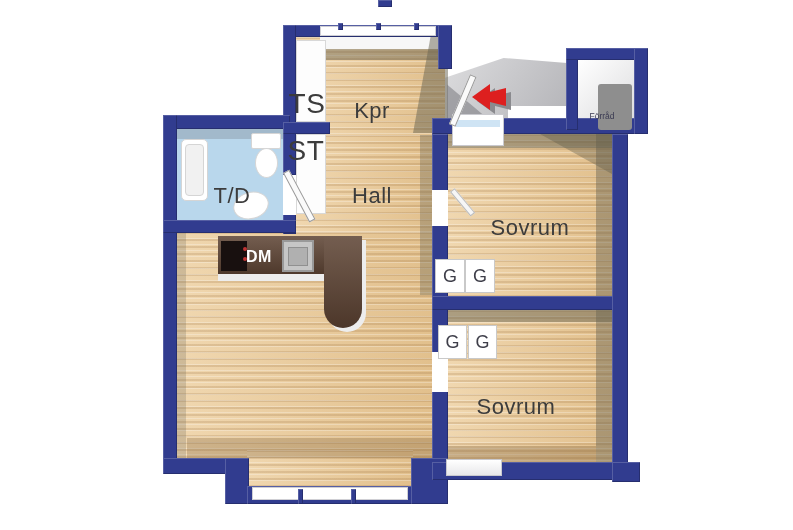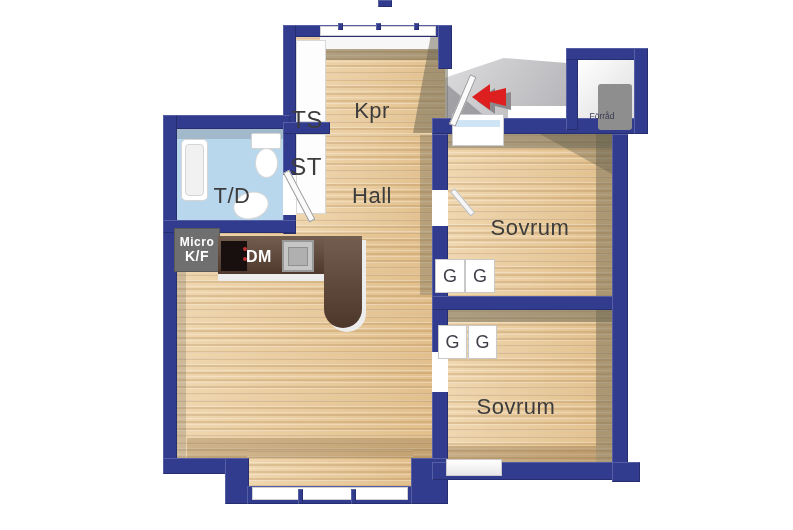--- a/index.html
+++ b/index.html
@@ -21,21 +21,21 @@
   }
   .bath{position:absolute;background:#b9d7ec;}
   .shadow{position:absolute;pointer-events:none;}
   .whitebox{position:absolute;background:#ffffff;}
   .closet{position:absolute;background:#fdfdfd;border:1px solid #d8d8d8;box-sizing:border-box;}
   .label{
     position:absolute;transform:translate(-50%,-50%);
     color:#3c3c3c;white-space:nowrap;letter-spacing:.5px;
   }
   .lbl-room{font-size:22px;}
-  .lbl-small{font-size:24px;margin-top:16px;}
+  .lbl-small{font-size:28px;}
   .lbl-tiny{font-size:8.5px;color:#3a3a52;letter-spacing:0;}
   .lbl-white{color:#ffffff;font-weight:bold;letter-spacing:.5px;}
   .wardrobe{
     position:absolute;background:#ffffff;border:1px solid #c9c9c9;box-sizing:border-box;
     display:flex;align-items:center;justify-content:center;
     font-size:18px;color:#3f3f4a;
   }
   .doorleaf{
     position:absolute;background:#fafafa;border:1px solid #9a9a9a;box-sizing:border-box;
   }
@@ -111,24 +111,20 @@
   <div class="abs" style="left:456px;top:120px;width:44px;height:7px;background:#cfe4f4;"></div>
   <div class="whitebox" style="left:508px;top:106px;width:58px;height:12px;"></div>
 
   <div class="whitebox" style="left:283px;top:175px;width:13px;height:40px;"></div>
   <div class="whitebox" style="left:432px;top:190px;width:16px;height:36px;"></div>
   <div class="whitebox" style="left:432px;top:352px;width:16px;height:40px;"></div>
 
   <div class="closet" style="left:296px;top:40px;width:30px;height:82px;"></div>
   <div class="closet" style="left:296px;top:134px;width:30px;height:80px;"></div>
 
-  <div class="abs" style="left:174px;top:228px;width:46px;height:44px;background:#6f6f6f;border:1px solid #5a5a5a;box-sizing:border-box;display:flex;flex-direction:column;align-items:center;justify-content:center;line-height:1.05;">
-    <span class="lbl-white" style="font-size:12px;">Micro</span>
-    <span class="lbl-white" style="font-size:14px;">K/F</span>
-  </div>
   <div class="counter" style="left:218px;top:236px;width:144px;height:40px;"></div>
   <div class="abs" style="left:218px;top:274px;width:144px;height:7px;background:#ededed;"></div>
   <div class="counter" style="left:324px;top:236px;width:38px;height:92px;border-radius:0 0 20px 20px;box-shadow:4px 4px 0 0 #ededed;"></div>
   <div class="abs" style="left:221px;top:241px;width:26px;height:30px;background:#18100f;"></div>
   <div class="abs" style="left:243px;top:247px;width:4px;height:4px;background:#c03333;border-radius:50%;"></div>
   <div class="abs" style="left:243px;top:257px;width:4px;height:4px;background:#c03333;border-radius:50%;"></div>
   <div class="abs" style="left:282px;top:240px;width:32px;height:32px;background:#c6c6c6;border:2px solid #999999;box-sizing:border-box;"></div>
   <div class="abs" style="left:288px;top:247px;width:20px;height:19px;background:#b0b0b0;border:1px solid #909090;box-sizing:border-box;"></div>
 
   <div class="fixture" style="left:181px;top:139px;width:27px;height:62px;border-radius:5px;"></div>

